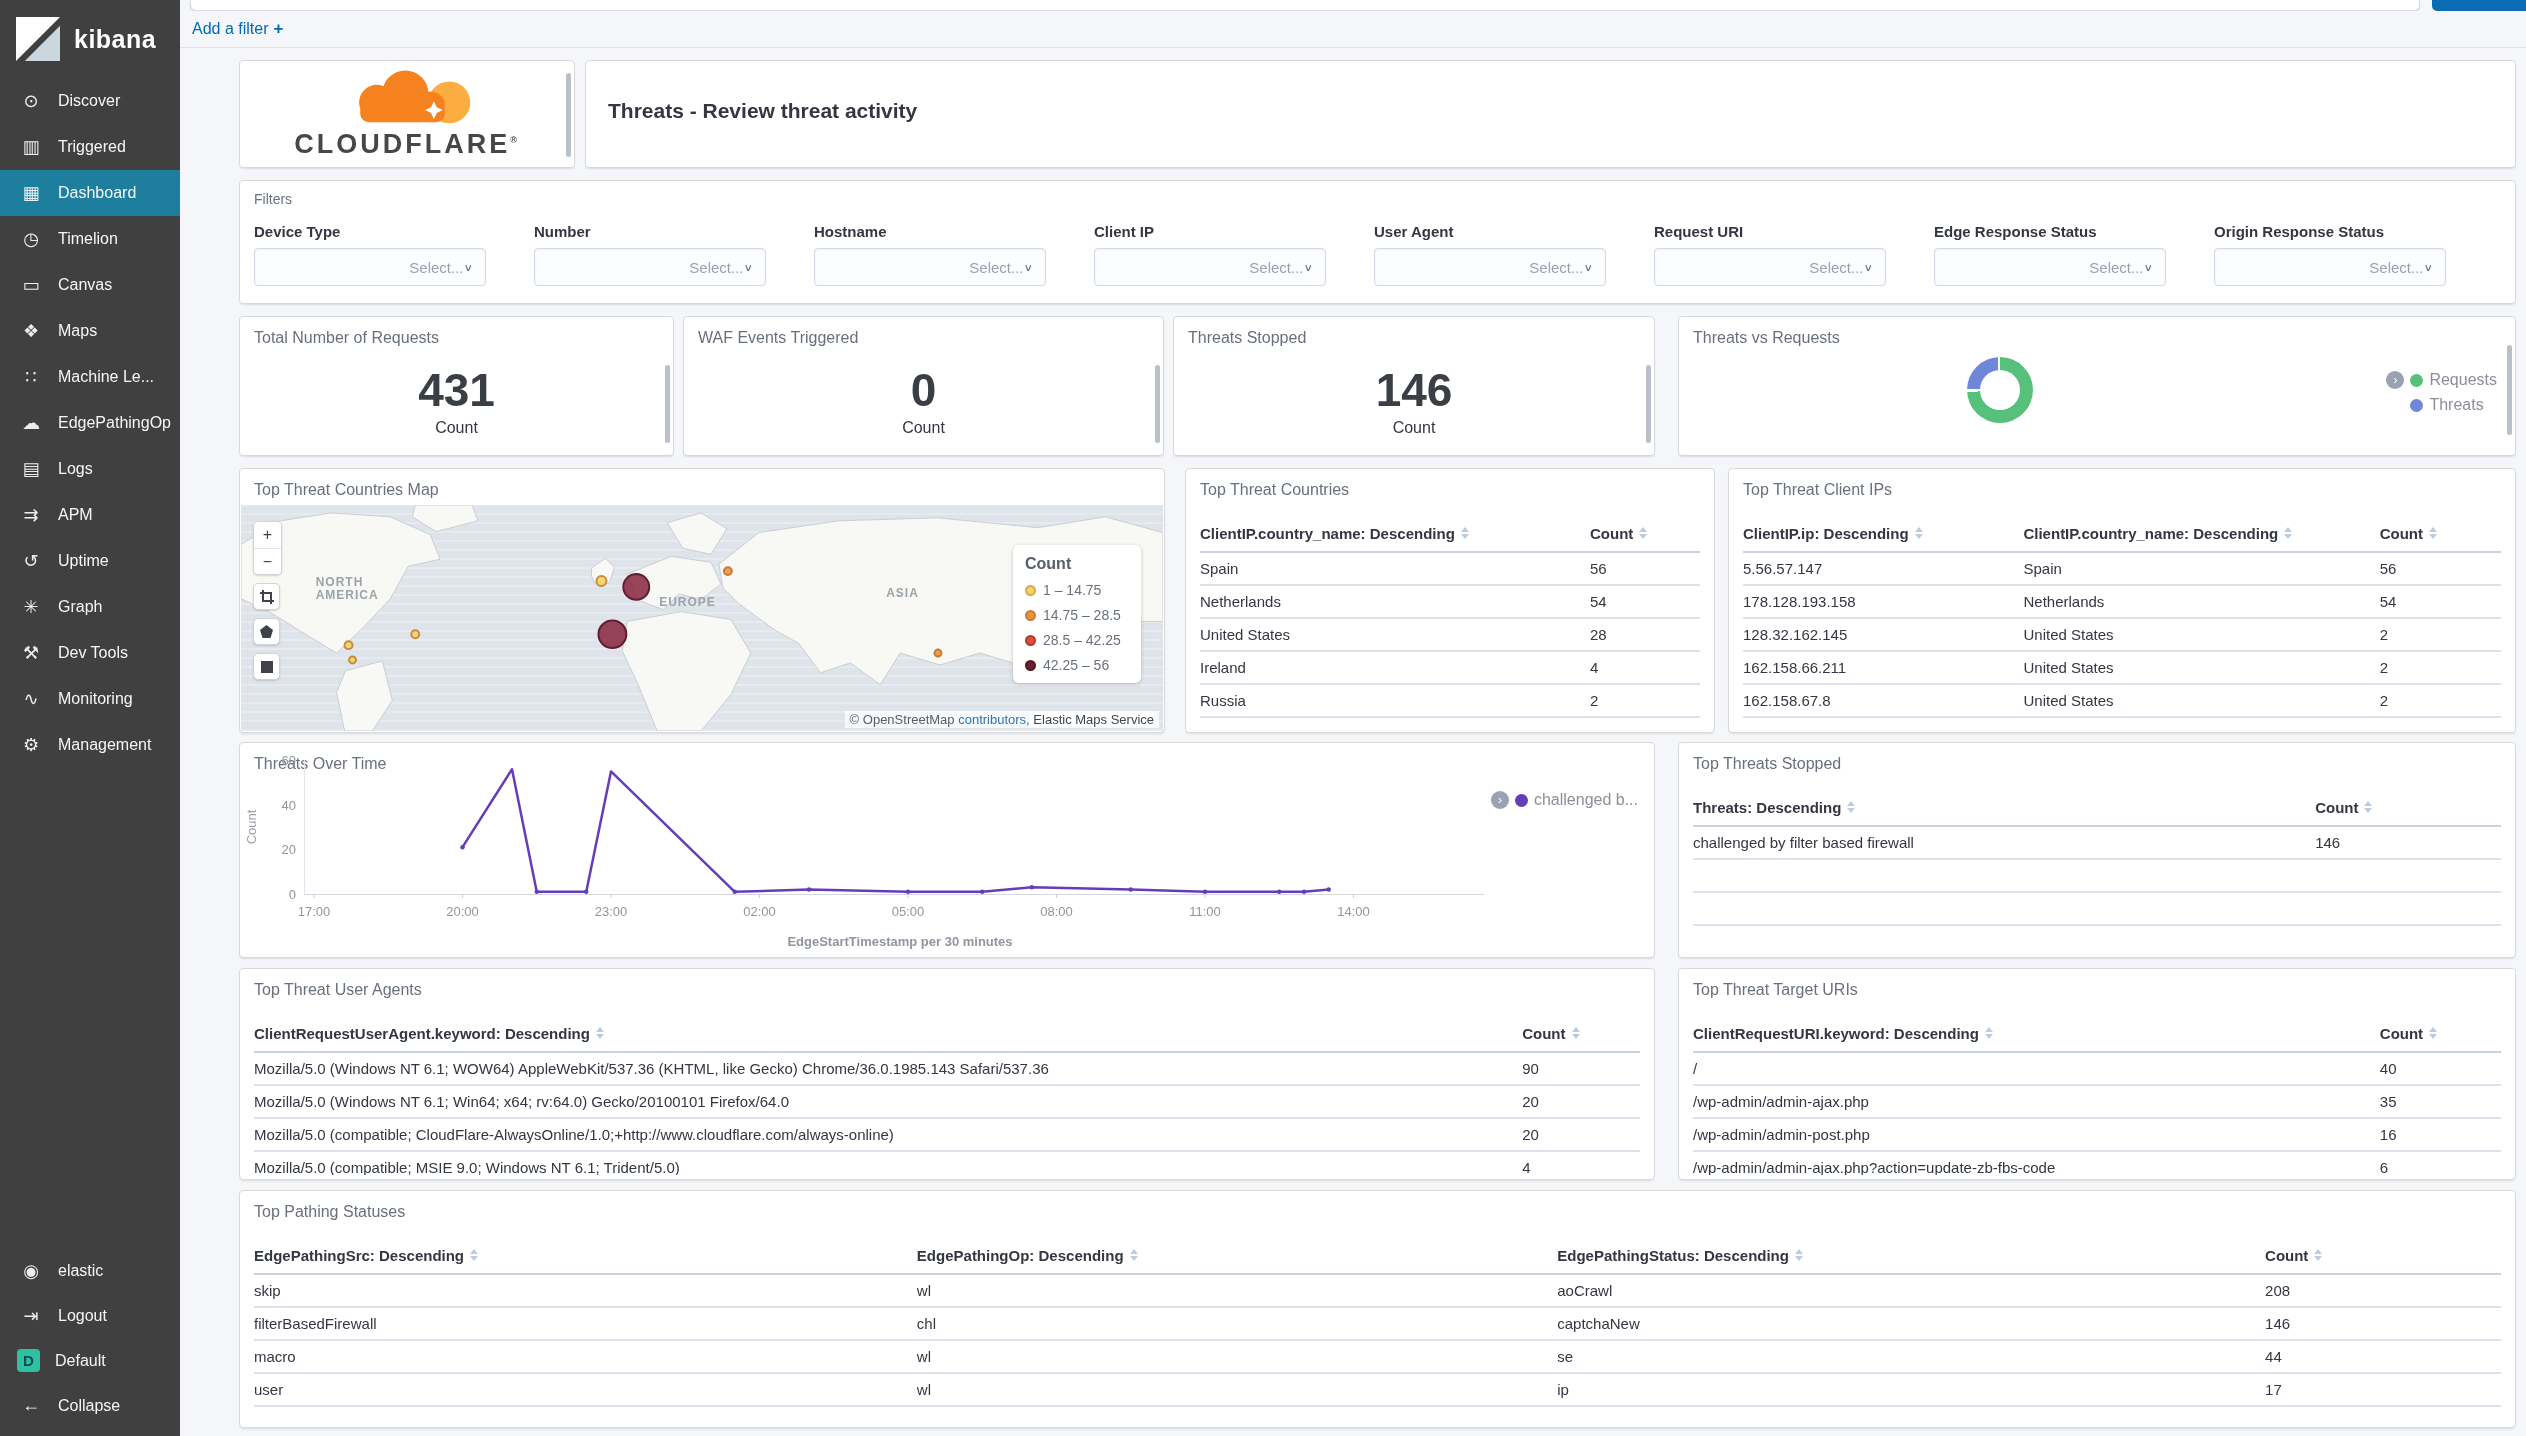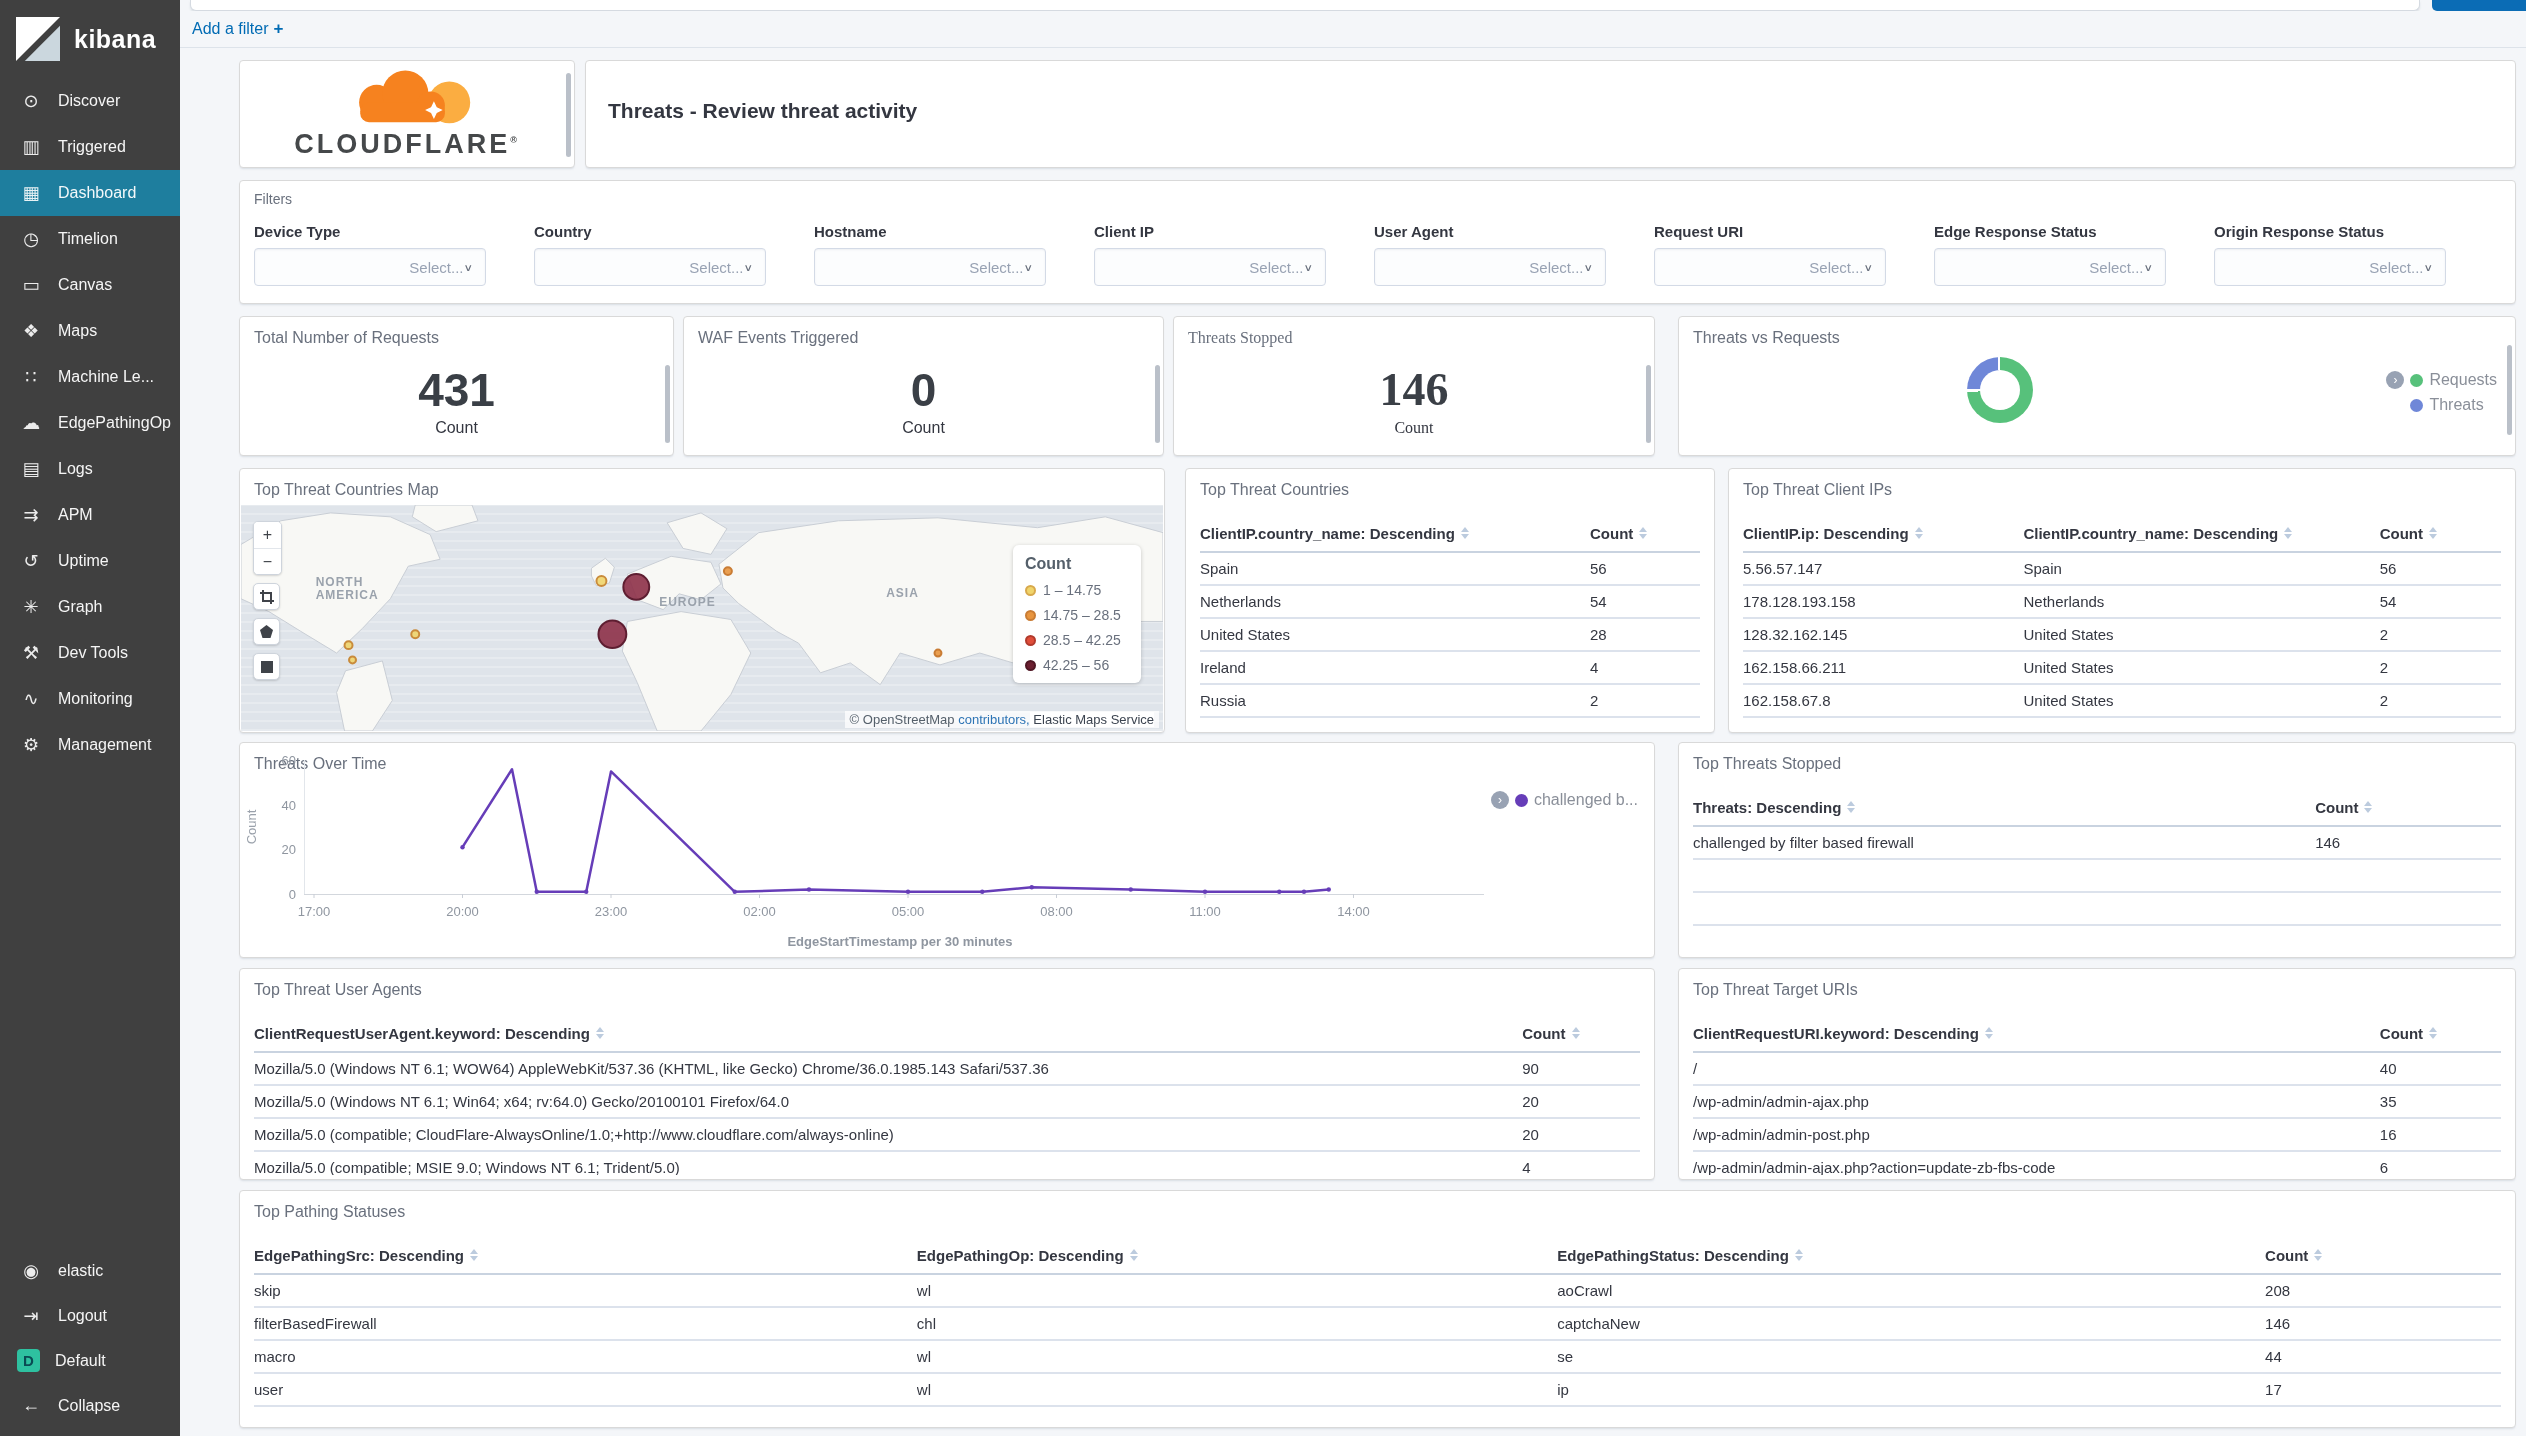--- a/index.html
+++ b/index.html
@@ -236,21 +236,21 @@
     <div class="filters-title">Filters</div>
     <div class="filters-row" id="filters-row">
         <div class="filter-field">
           <div class="filter-label">Device Type</div>
           <div class="select-box">
             <span class="ph">Select...</span>
             <span class="chev">∨</span>
           </div>
         </div>
         <div class="filter-field">
-          <div class="filter-label">Country</div>
+          <div class="filter-label">Number</div>
           <div class="select-box">
             <span class="ph">Select...</span>
             <span class="chev">∨</span>
           </div>
         </div>
         <div class="filter-field">
           <div class="filter-label">Hostname</div>
           <div class="select-box">
             <span class="ph">Select...</span>
             <span class="chev">∨</span>
@@ -299,21 +299,21 @@
     <div class="metric-value">431</div>
     <div class="metric-label">Count</div>
     <div class="vscroll" style="top:48px;height:78px;"></div>
   </div>
   <div class="panel" style="left:503px;top:316px;width:481px;height:140px;">
     <div class="panel-title">WAF Events Triggered</div>
     <div class="metric-value">0</div>
     <div class="metric-label">Count</div>
     <div class="vscroll" style="top:48px;height:78px;"></div>
   </div>
-  <div class="panel" style="left:993px;top:316px;width:482px;height:140px;font-family:Liberation Serif, serif;">
+  <div class="panel" style="left:993px;top:316px;width:482px;height:140px;">
     <div class="panel-title">Threats Stopped</div>
     <div class="metric-value">146</div>
     <div class="metric-label">Count</div>
     <div class="vscroll" style="top:48px;height:78px;"></div>
   </div>
 
   <div class="panel" style="left:1498px;top:316px;width:838px;height:140px;">
     <div class="panel-title">Threats vs Requests</div>
     <div class="donut" id="donut" style="background: conic-gradient(rgb(87, 193, 123) 0%, rgb(87, 193, 123) 73.8967%, rgb(255, 255, 255) 73.8967%, rgb(255, 255, 255) 75.4967%, rgb(111, 135, 216) 75.4967%, rgb(111, 135, 216) 98.8%, rgb(255, 255, 255) 98.8%, rgb(255, 255, 255) 100%);"></div>
     <div class="pie-legend" id="pie-legend">

